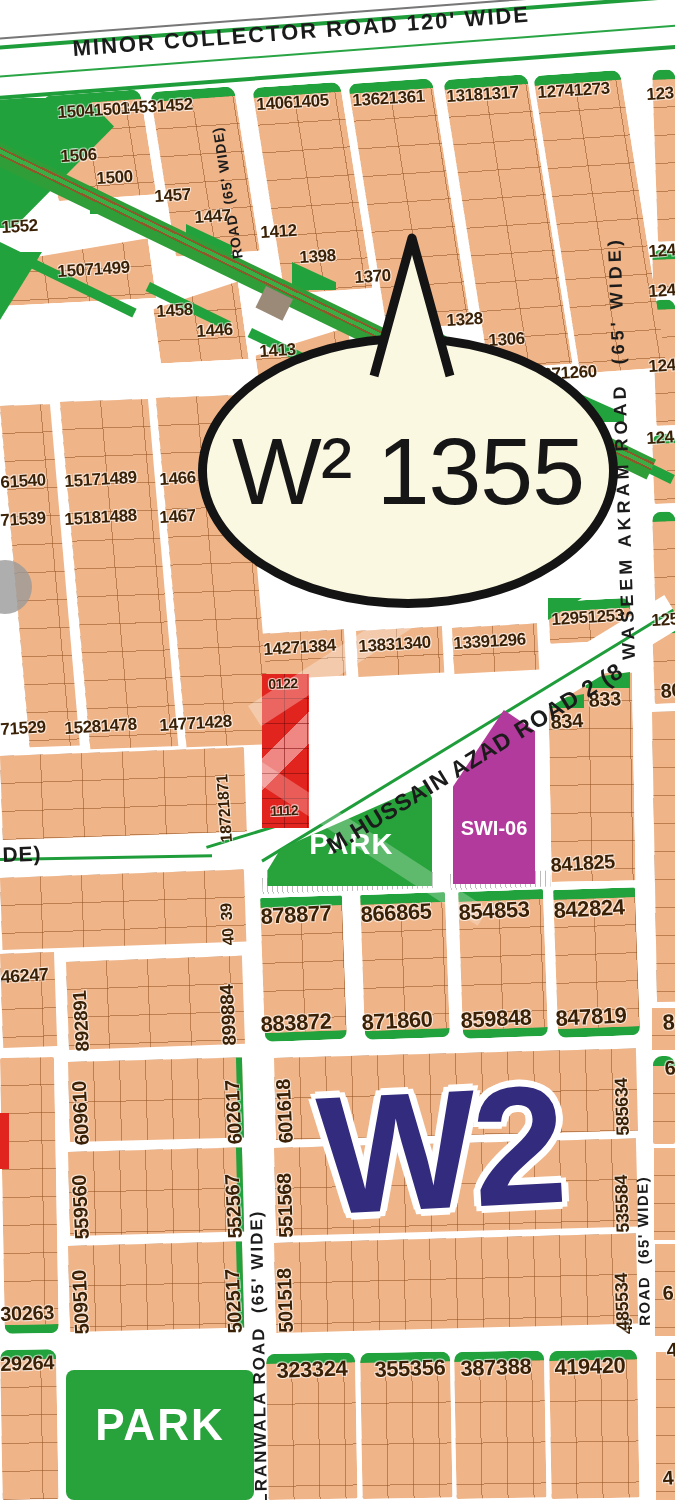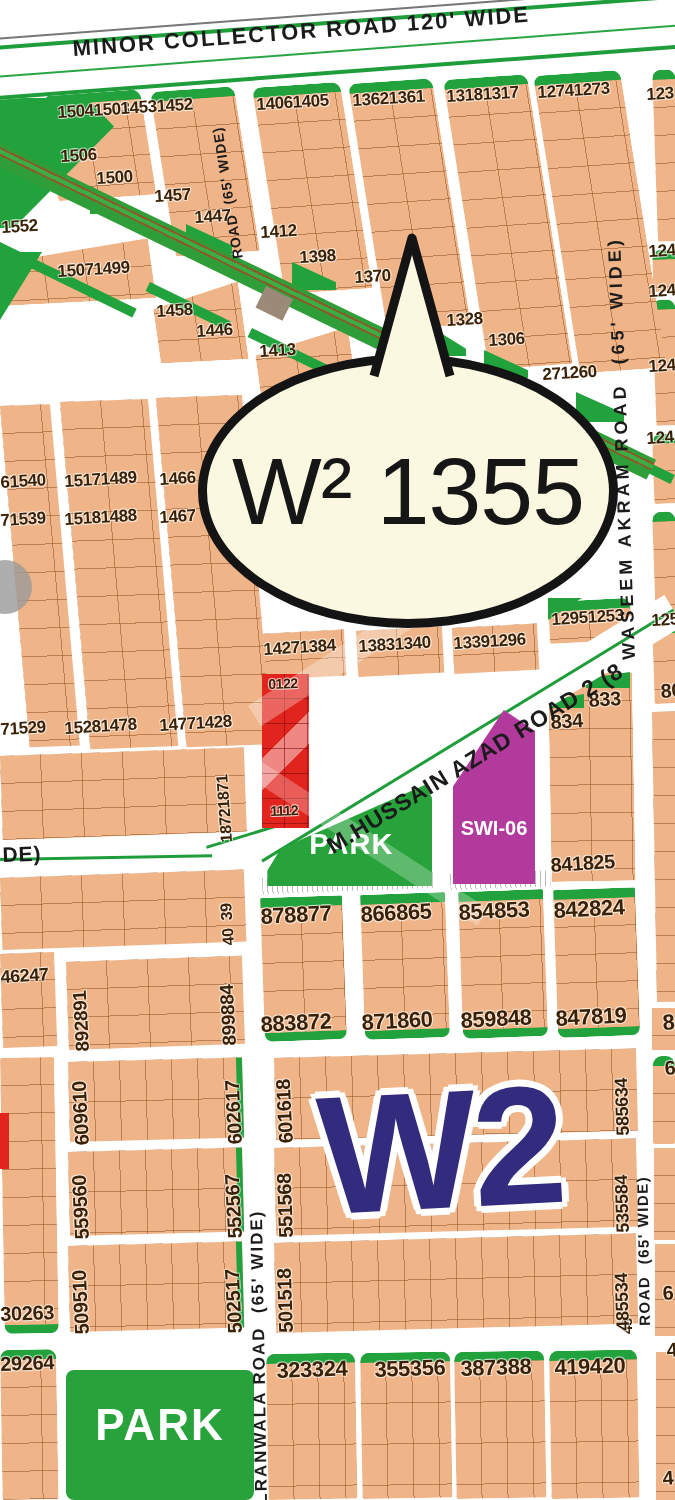--- a/index.html
+++ b/index.html
@@ -42,21 +42,21 @@
   .parkmid{position:absolute;left:264px;top:776px;width:168px;height:110px;background:#28a33c;z-index:19;
         clip-path:polygon(2% 100%,2% 86%,10% 66%,96% 8%,100% 20%,100% 100%);}
   .parkmid span{position:absolute;left:52%;top:62%;transform:translate(-50%,-50%);color:#fff;font-weight:700;font-size:29px;letter-spacing:1px;}
   .swi{position:absolute;left:453px;top:710px;width:82px;height:174px;background:#b23a9c;z-index:19;
         clip-path:polygon(62% 0,100% 12%,100% 100%,0 100%,0 44%);}
   .swi span{position:absolute;left:50%;top:68%;transform:translate(-50%,-50%);color:#fff;font-weight:700;font-size:20px;letter-spacing:0px;white-space:nowrap;}
   .parkbot{position:absolute;left:66px;top:1370px;width:188px;height:130px;background:#28a33c;border-radius:8px;z-index:15;}
   .parkbot span{position:absolute;left:50%;top:42%;transform:translate(-50%,-50%);color:#fff;font-weight:700;font-size:44px;letter-spacing:2px;}
   .w2{position:absolute;left:318px;top:1066px;z-index:40;font-weight:700;font-size:168px;line-height:1;color:#322b7e;transform:rotate(-3deg);letter-spacing:-4px;
       text-shadow:-7px 0 0 #fff,7px 0 0 #fff,0 -7px 0 #fff,0 7px 0 #fff,-5px -5px 0 #fff,5px 5px 0 #fff,-5px 5px 0 #fff,5px -5px 0 #fff;}
-  .bubble{position:absolute;left:198px;top:354px;width:420px;height:274px;background:#fbf8e2;border:9px solid #141414;border-radius:50%;
+  .bubble{position:absolute;left:198px;top:334px;width:420px;height:274px;background:#fbf8e2;border:9px solid #141414;border-radius:50%;
       z-index:50;display:flex;align-items:center;justify-content:center;}
   .bubble span{font-size:95px;font-weight:400;color:#161616;letter-spacing:-1px;white-space:nowrap;}
   .tail{position:absolute;left:352px;top:228px;z-index:51;}
   .wm{position:absolute;background:#fff;z-index:30;transform-origin:0 0;}
 </style>
 </head>
 <body>
 
 <div id="stage">
     <div class="gc" style="left: -22px; top: 560px; width: 54px; height: 54px;"></div>

